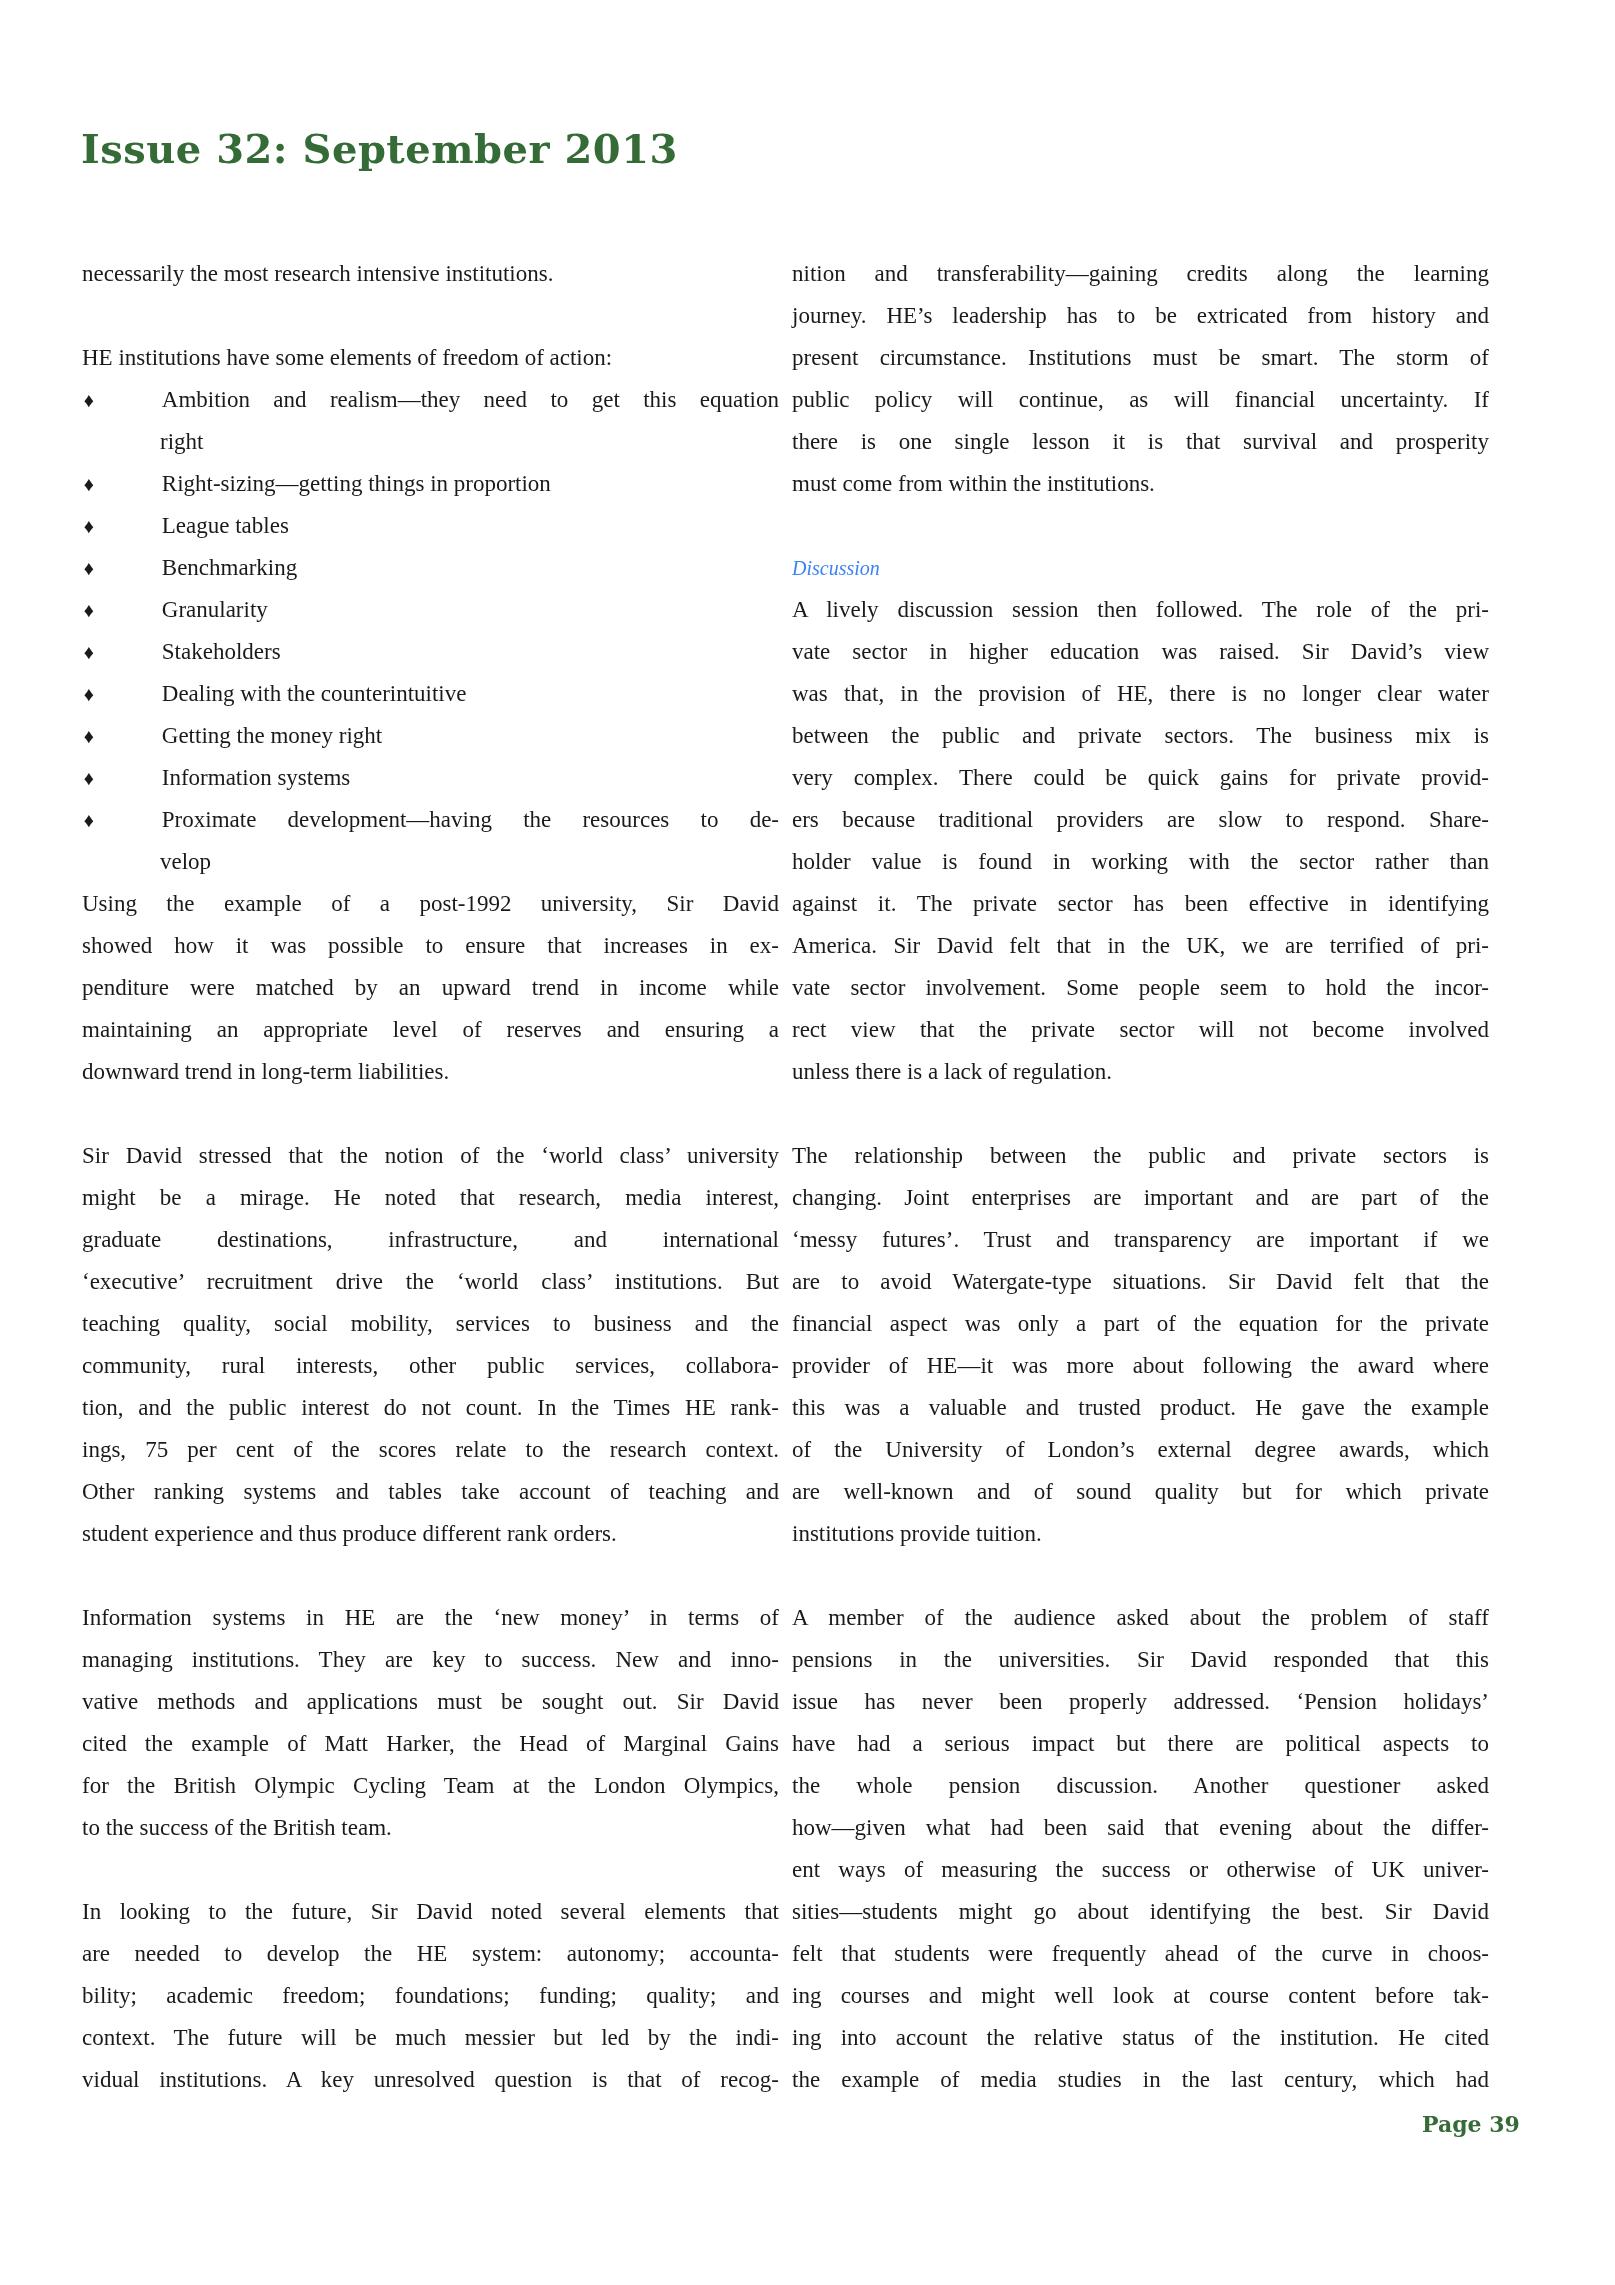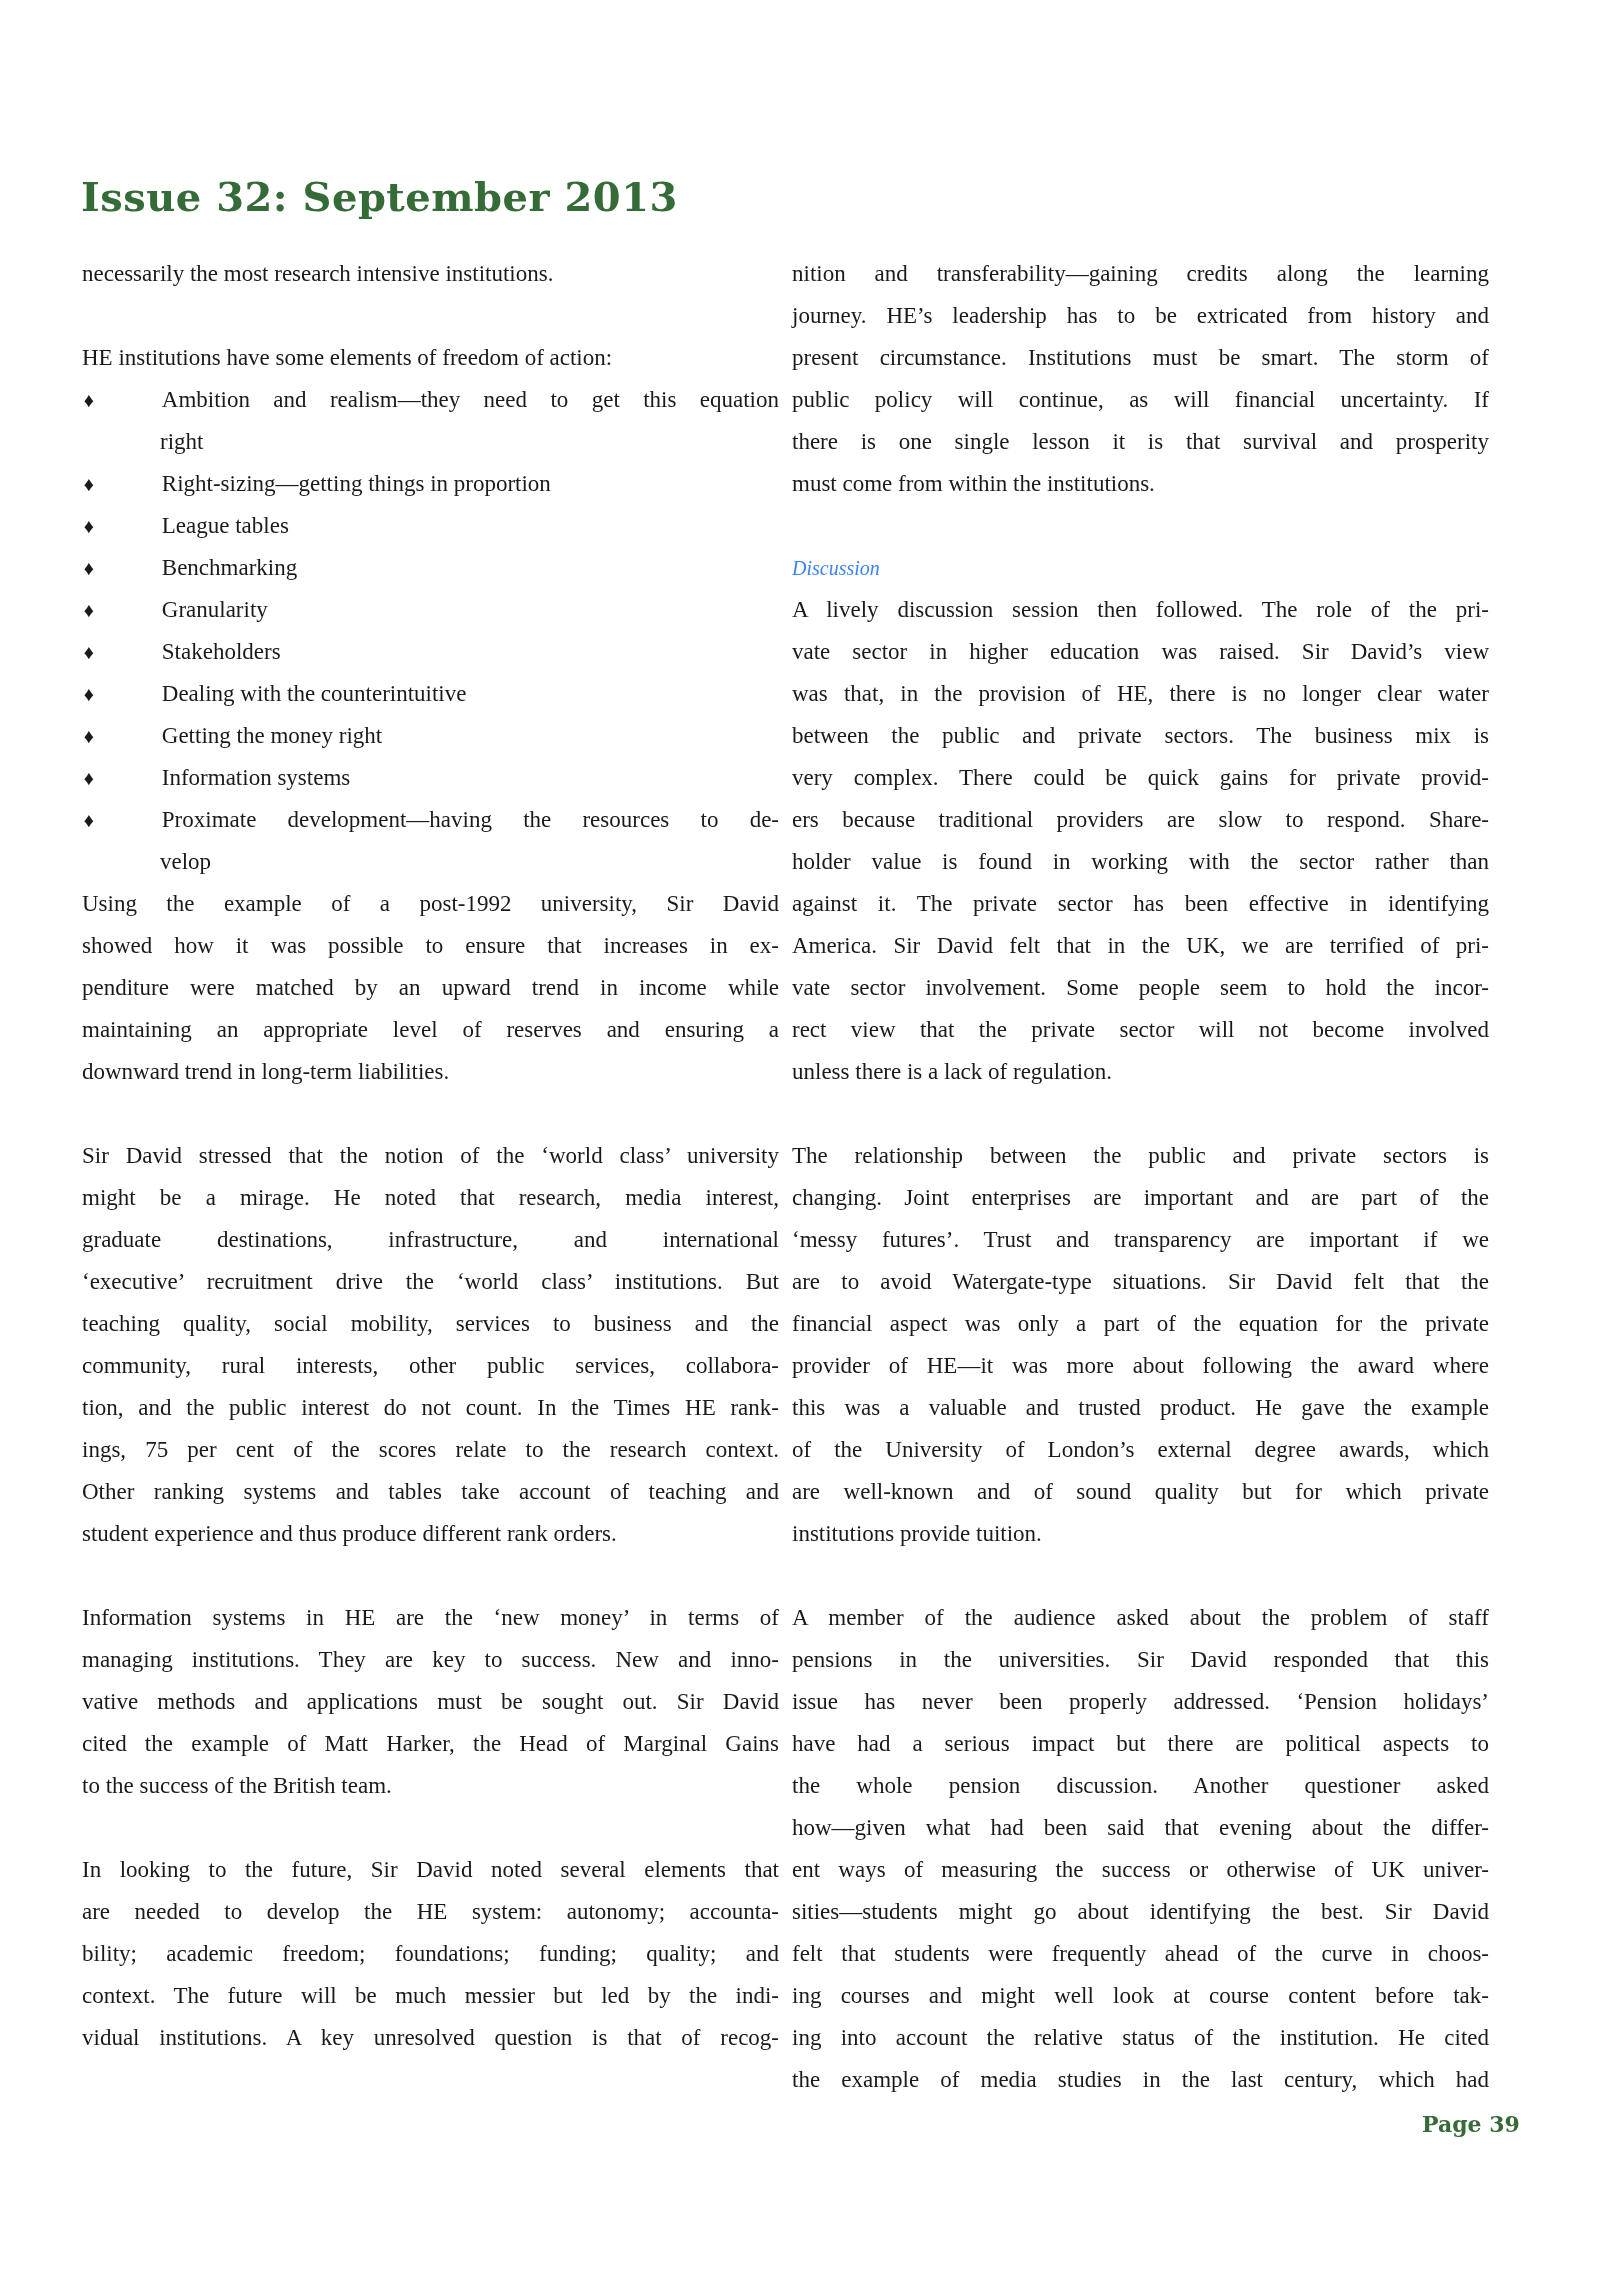--- a/index.html
+++ b/index.html
@@ -1,20 +1,20 @@
 <!DOCTYPE html>
 <html style="font-size:14.5px"><head>
 <meta charset="utf-8">
 <style>
   html, body { margin:0; padding:0; background:#ffffff; }
   body { width:1616px; height:2285px; position:relative; overflow:hidden; }
   .title {
     position:absolute; left:81px; top:125px;
     font-family:"DejaVu Serif", serif; font-weight:bold;
-    font-size:40px; color:#356b37; letter-spacing:0.5px; white-space:nowrap;margin-top:48px;
+    font-size:40px; color:#356b37; letter-spacing:0.5px; white-space:nowrap;
   }
   .col { position:absolute; top:253px; width:697px; }
   .col-left { left:82px; }
   .col-right { left:792px; }
   .line {
     height:42px; line-height:42px;
     font-family:"Liberation Serif", serif; font-size:23px; color:#1a1a1a;
     white-space:nowrap; overflow:visible;
     text-align:justify; text-align-last:justify;
   }
@@ -110,20 +110,21 @@
       <div class="line">ings, 75 per cent of the scores relate to the research context.</div>
       <div class="line">Other ranking systems and tables take account of teaching and</div>
       <div class="line last">student experience and thus produce different rank orders.</div>
     </div>
   <div class="line blank"></div>
   <div>
       <div class="line">Information systems in HE are the ‘new money’ in terms of</div>
       <div class="line">managing institutions. They are key to success. New and inno-</div>
       <div class="line">vative methods and applications must be sought out. Sir David</div>
       <div class="line">cited the example of Matt Harker, the Head of Marginal Gains</div>
+      <div class="line">for the British Olympic Cycling Team at the London Olympics,</div>
       <div class="line last">to the success of the British team.</div>
     </div>
   <div class="line blank"></div>
   <div>
       <div class="line">In looking to the future, Sir David noted several elements that</div>
       <div class="line">are needed to develop the HE system: autonomy; accounta-</div>
       <div class="line">bility; academic freedom; foundations; funding; quality; and</div>
       <div class="line">context. The future will be much messier but led by the indi-</div>
       <div class="line">vidual institutions. A key unresolved question is that of recog-</div>
     </div>

